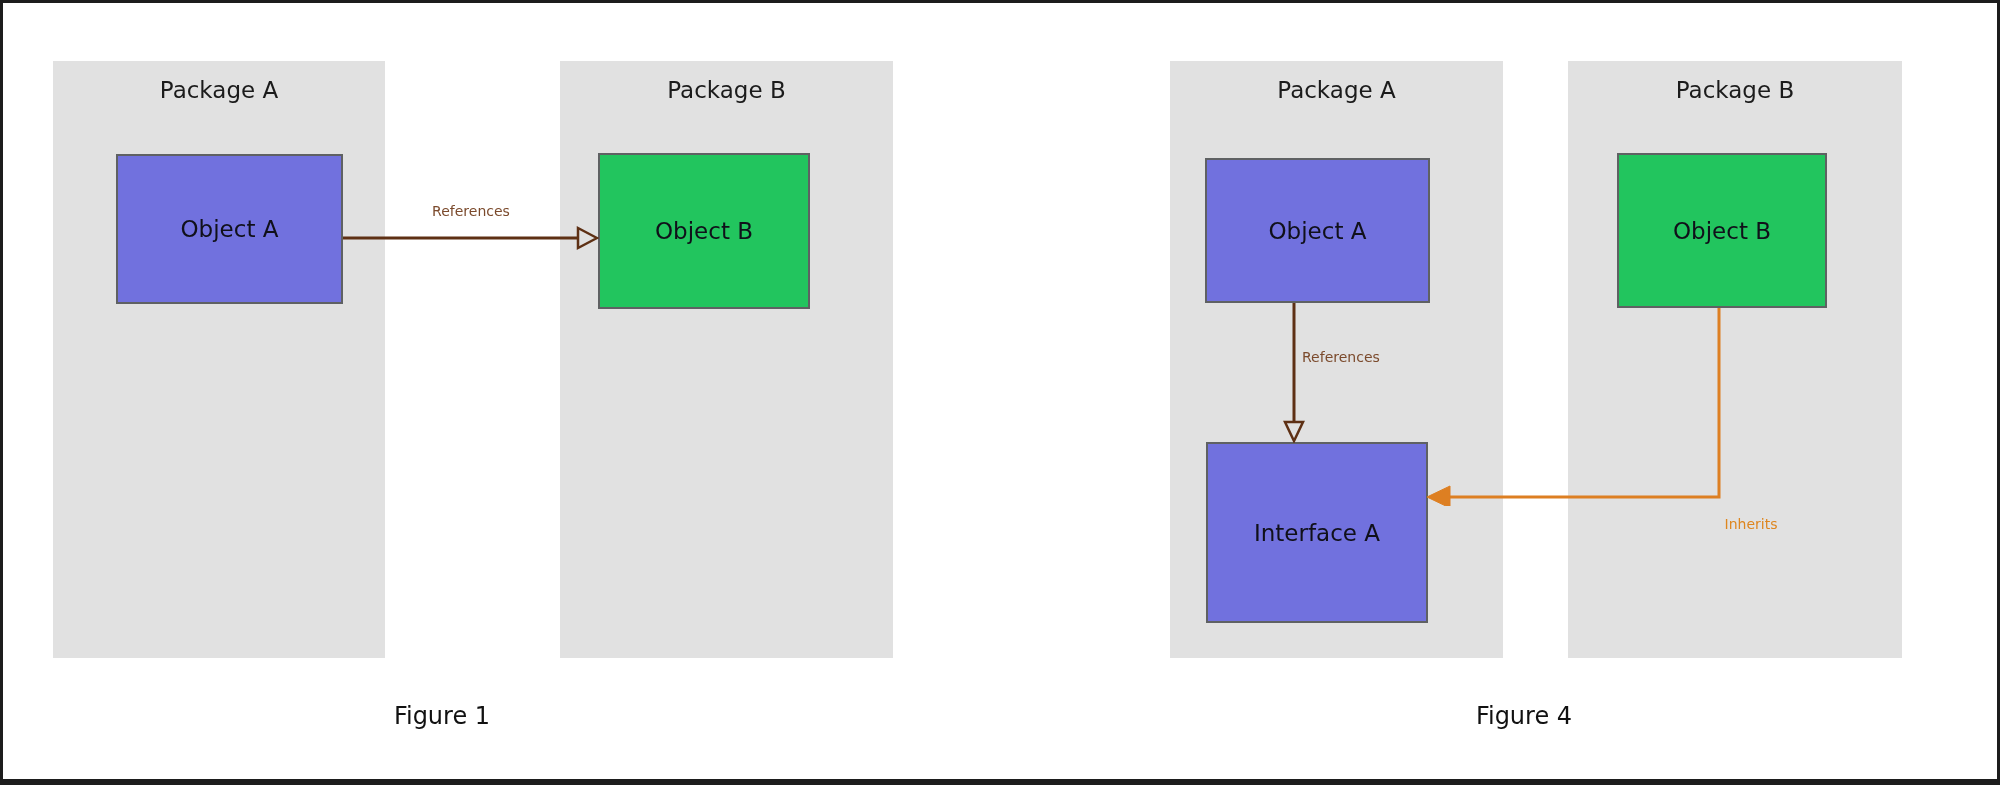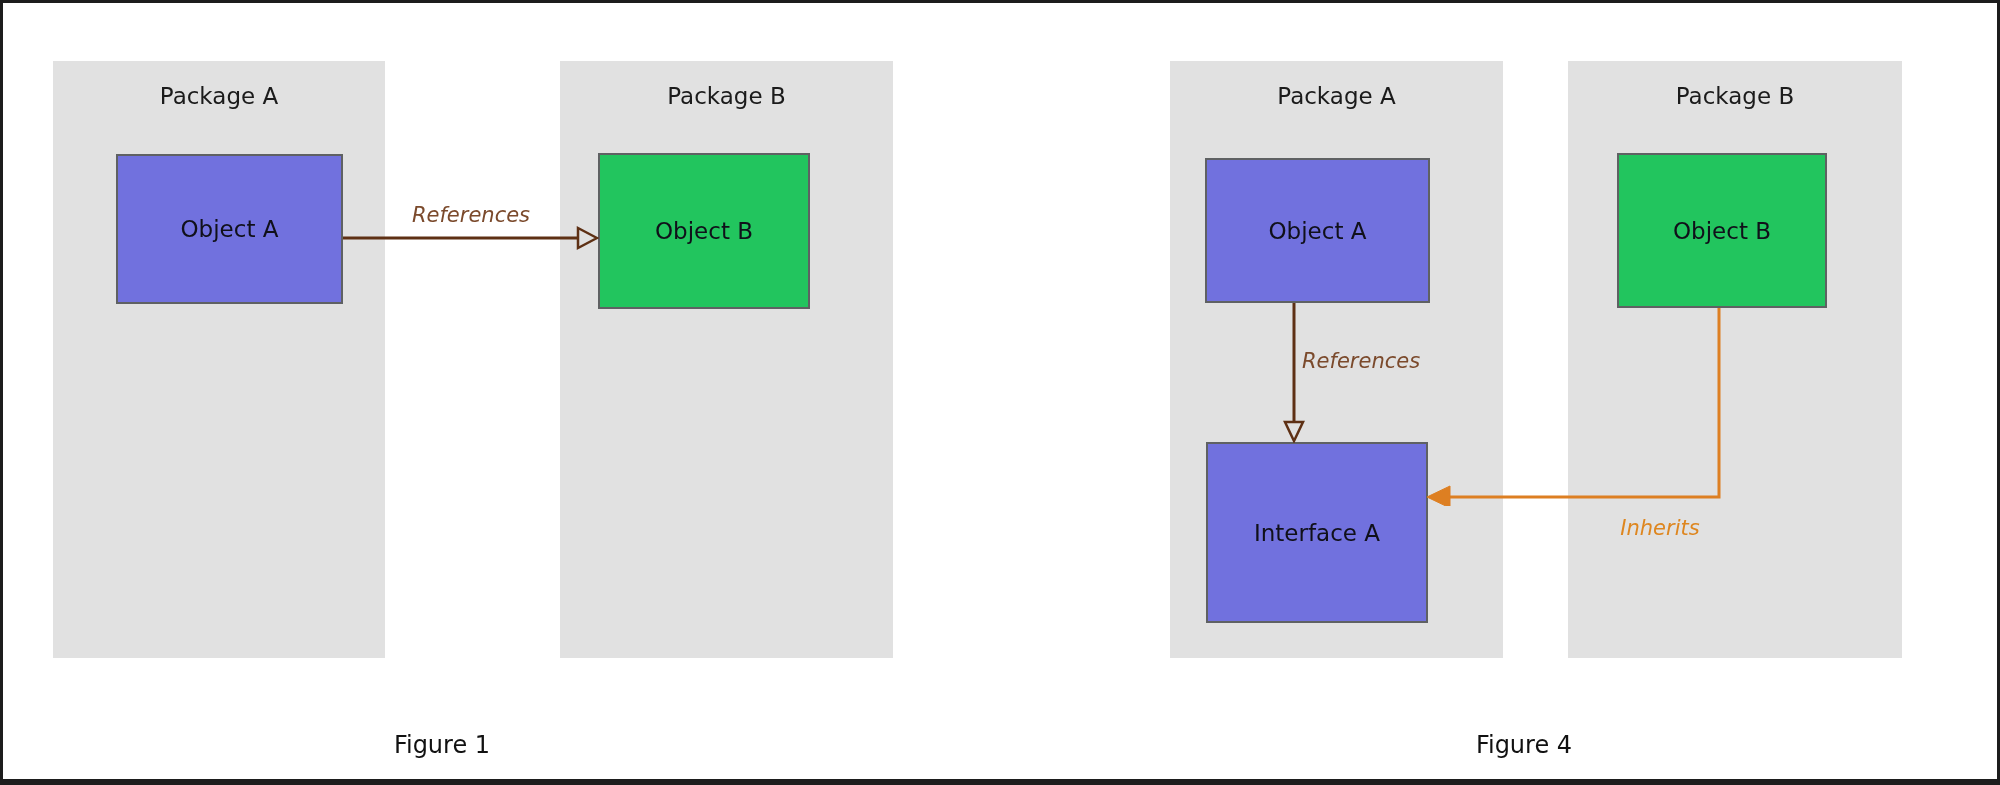--- a/index.html
+++ b/index.html
@@ -15,54 +15,52 @@
     position: absolute; inset: 0;
     border: 3px solid #1d1d1d;
     border-bottom-width: 6px;
     pointer-events: none;
   }
   .pkg {
     position: absolute;
     background: #e1e1e1;
   }
   .pkg-label {
-    padding-top: 22px;
+    padding-top: 16px;
     text-align: center;
     font-size: 23px;
     color: #1b1b1b;
   }
   .box {
     position: absolute;
     border: 2px solid #5f6163;
     display: flex;
     align-items: center;
     justify-content: center;
     font-size: 23px;
     color: #10101a;
     box-sizing: border-box;
   }
   .box-blue  { background: #7171de; }
   .box-green { background: #22c55e; }
   .arrow { position: absolute; }
   .arrow-label {
     position: absolute;
-    font-size: 21px;
+    font-size: 14px;
     white-space: nowrap;
-    font-style: italic;
   }
   .brown-text  { color: #7b4a2c; }
   .orange-text { color: #de861f; }
   .center { text-align: center; }
   .caption {
     position: absolute;
     font-size: 24px;
     color: #111111;
     text-align: center;
     width: 200px;
-    margin-top: 29px;
   }
 </style>
 </head>
 <body>
 
 <div id="canvas">
 
   <div class="pkg" style="left:53px; top:61px; width:332px; height:597px;">
     <div class="pkg-label">Package A</div>
   </div>
@@ -110,18 +108,18 @@
   <svg class="arrow" style="left:1281px; top:303px;" width="26" height="140">
     <line x1="13" y1="0" x2="13" y2="120" stroke="#5e3014" stroke-width="3"></line>
     <polygon points="4,119 22,119 13,138" fill="#e1e1e1" stroke="#5e3014" stroke-width="2.5"></polygon>
   </svg>
   <div class="arrow-label brown-text" style="left:1302px; top:349px;">References</div>
 
   <svg class="arrow" style="left:1424px; top:306px;" width="298" height="200">
     <polyline points="295,2 295,191 25,191" fill="none" stroke="#dd7f22" stroke-width="3"></polyline>
     <polygon points="3,191 26,180 26,202" fill="#dd7f22" stroke="#dd7f22" stroke-width="1"></polygon>
   </svg>
-  <div class="arrow-label orange-text center" style="left:1605px; top:516px; width:110px;text-align:center;">Inherits</div>
+  <div class="arrow-label orange-text center" style="left:1696px; top:516px; width:110px;text-align:center;">Inherits</div>
 
   <div class="caption" style="left:1424px; top:702px;">Figure 4</div>
 
   <div class="frame"></div>
 </div>
 
 </body></html>

